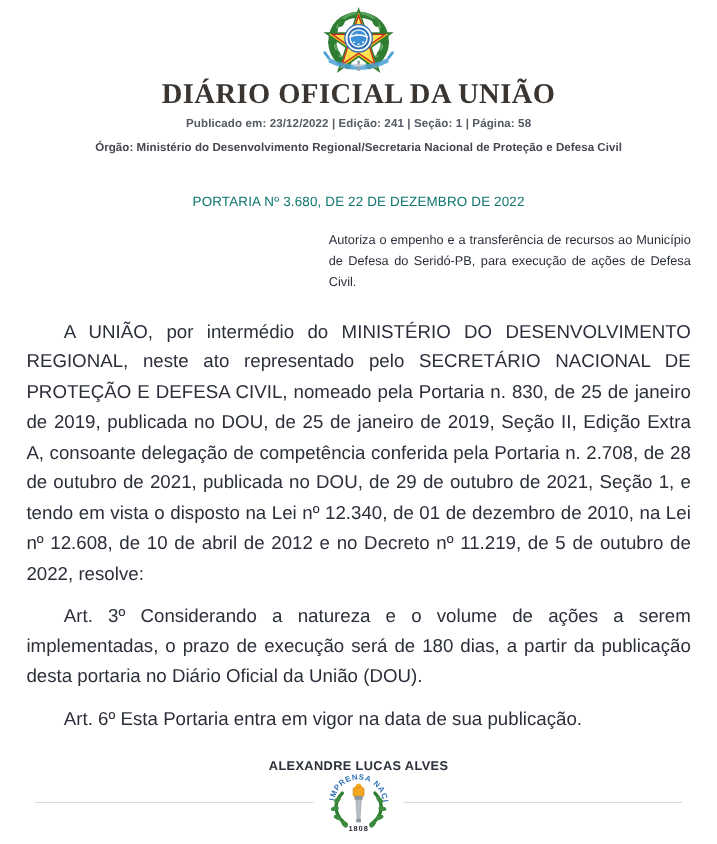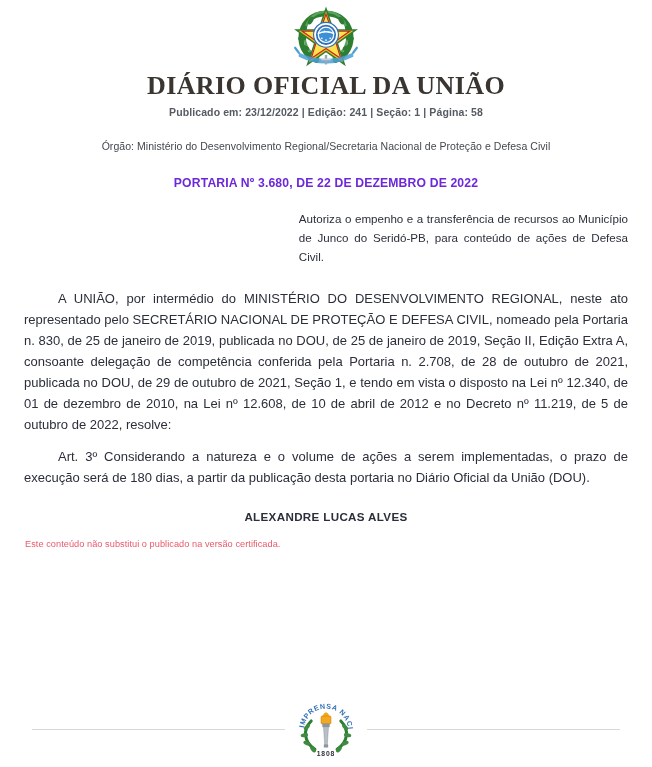--- a/index.html
+++ b/index.html
@@ -50,51 +50,51 @@
   .pub-line {
     font-size: 10.5px;
     color: #555a63;
     margin-top: 7px;
     letter-spacing: 0.1px;
     font-weight: bold;
   }
   .organ-line {
     font-size: 10.5px;
     color: #44474f;
-    font-weight: normal;
-    margin-top: 22px;
+    font-weight: bold;
+    margin-top: 10px;
     letter-spacing: 0.05px;
   }
 
   
   .content {
     padding: 0 24px;
     box-sizing: border-box;
   }
   .act-title {
     text-align: center;
     font-size: 12.2px;
-    font-weight: bold;
-    color: #6d28d9;
-    margin-top: 24px;
+    font-weight: normal;
+    color: #0f766e;
+    margin-top: 36px;
     letter-spacing: 0.15px;
   }
 
   .ementa {
     margin: 20px 0 0 auto;
     width: 54.5%;
     font-size: 11.6px;
     line-height: 1.62;
     text-align: justify;
     text-align-last: left;
     color: #2b2f3a;
   }
 
   p.para {
-    font-size: 13px;
+    font-size: 17px;
     line-height: 1.62;
     text-align: justify;
     text-indent: 34px;
     margin: 0 0 11px 0;
     color: #2b2f3a;
     hyphens: none;
   }
   p.para.first {
     margin-top: 21px;
   }
@@ -203,29 +203,29 @@
 
     <div class="pub-line">Publicado em: 23/12/2022 | Edição: 241 | Seção: 1 | Página: 58</div>
 
     <div class="organ-line">Órgão: Ministério do Desenvolvimento Regional/Secretaria Nacional de Proteção e Defesa Civil</div>
   </header>
 
   <main class="content">
 
     <div class="act-title">PORTARIA Nº 3.680, DE 22 DE DEZEMBRO DE 2022</div>
 
-    <div class="ementa">Autoriza o empenho e a transferência de recursos ao Município de Junco do Seridó-PB, para conteúdo de ações de Defesa Civil.</div>
+    <div class="ementa">Autoriza o empenho e a transferência de recursos ao Município de Defesa do Seridó-PB, para execução de ações de Defesa Civil.</div>
 
     <p class="para first">A UNIÃO, por intermédio do MINISTÉRIO DO DESENVOLVIMENTO REGIONAL, neste ato representado pelo SECRETÁRIO NACIONAL DE PROTEÇÃO E DEFESA CIVIL, nomeado pela Portaria n. 830, de 25 de janeiro de 2019, publicada no DOU, de 25 de janeiro de 2019, Seção II, Edição Extra A, consoante delegação de competência conferida pela Portaria n. 2.708, de 28 de outubro de 2021, publicada no DOU, de 29 de outubro de 2021, Seção 1, e tendo em vista o disposto na Lei nº 12.340, de 01 de dezembro de 2010, na Lei nº 12.608, de 10 de abril de 2012 e no Decreto nº 11.219, de 5 de outubro de 2022, resolve:</p>
 
     <p class="para">Art. 3º Considerando a natureza e o volume de ações a serem implementadas, o prazo de execução será de 180 dias, a partir da publicação desta portaria no Diário Oficial da União (DOU).</p>
+    <p class="para">Art. 6º Esta Portaria entra em vigor na data de sua publicação.</p>
 
     <div class="signature">ALEXANDRE LUCAS ALVES</div>
 
-    <div class="disclaimer">Este conteúdo não substitui o publicado na versão certificada.</div>
   </main>
 
   <footer class="footer">
     <div class="rule left"></div>
 
     <div class="seal-wrap">
       <svg width="62" height="58" viewBox="0 0 100 94">
 
         <defs>
           <path id="arcTop" d="M14,50 A36,36 0 0 1 86,50"></path>

